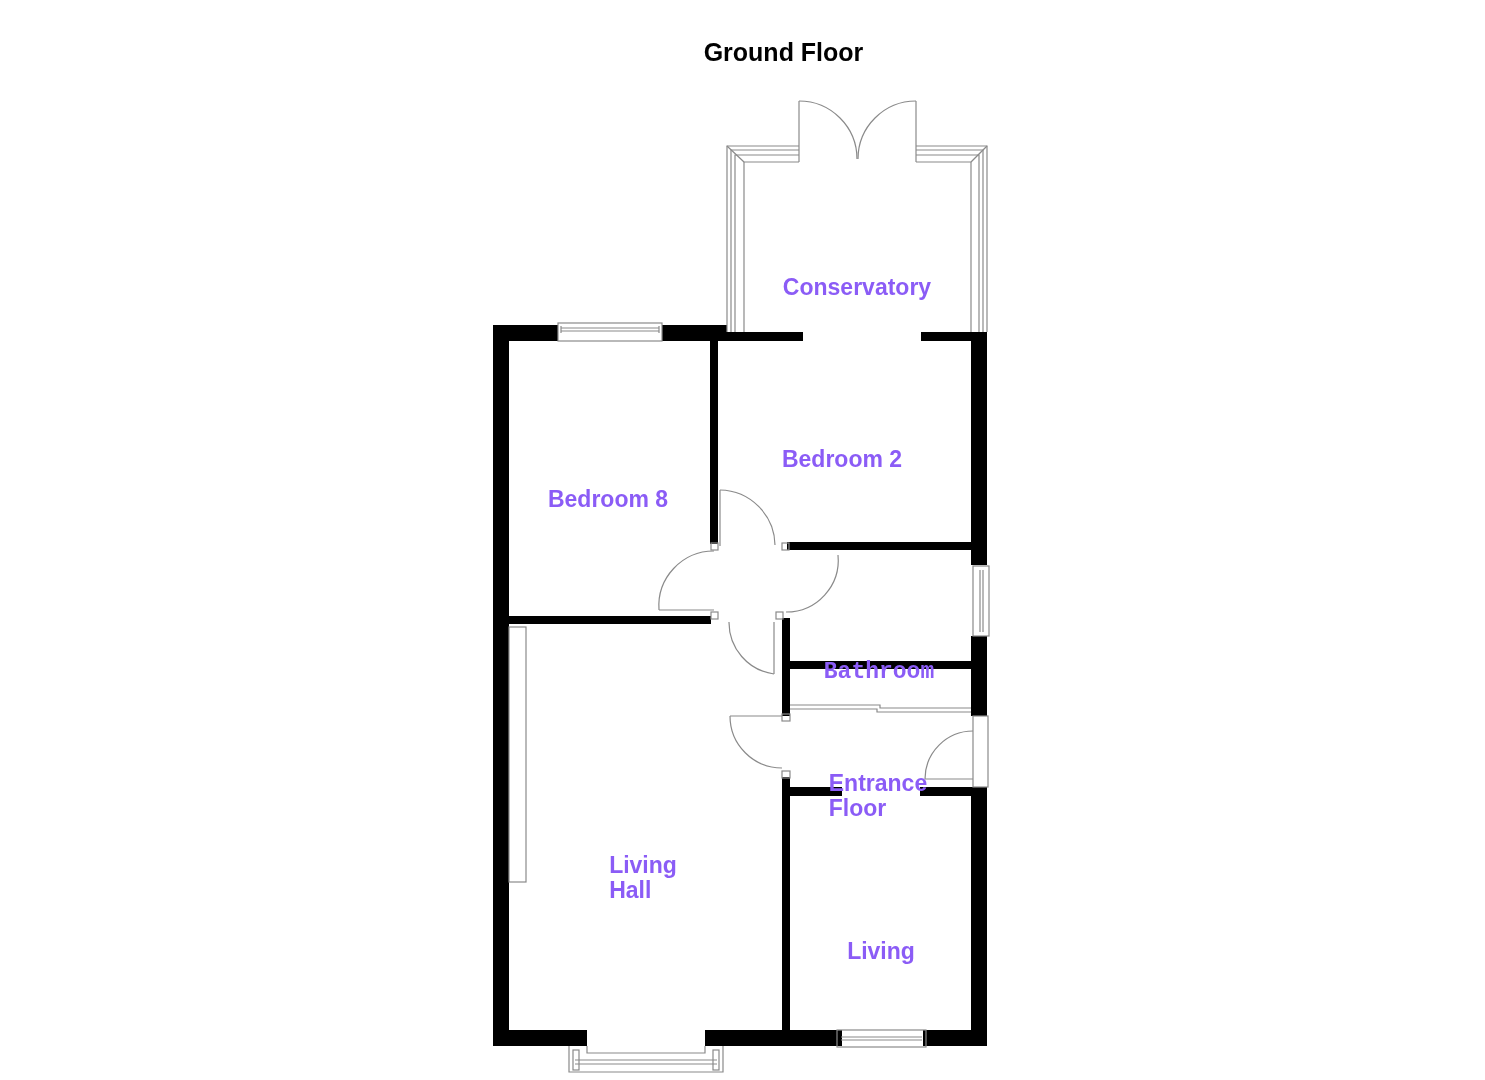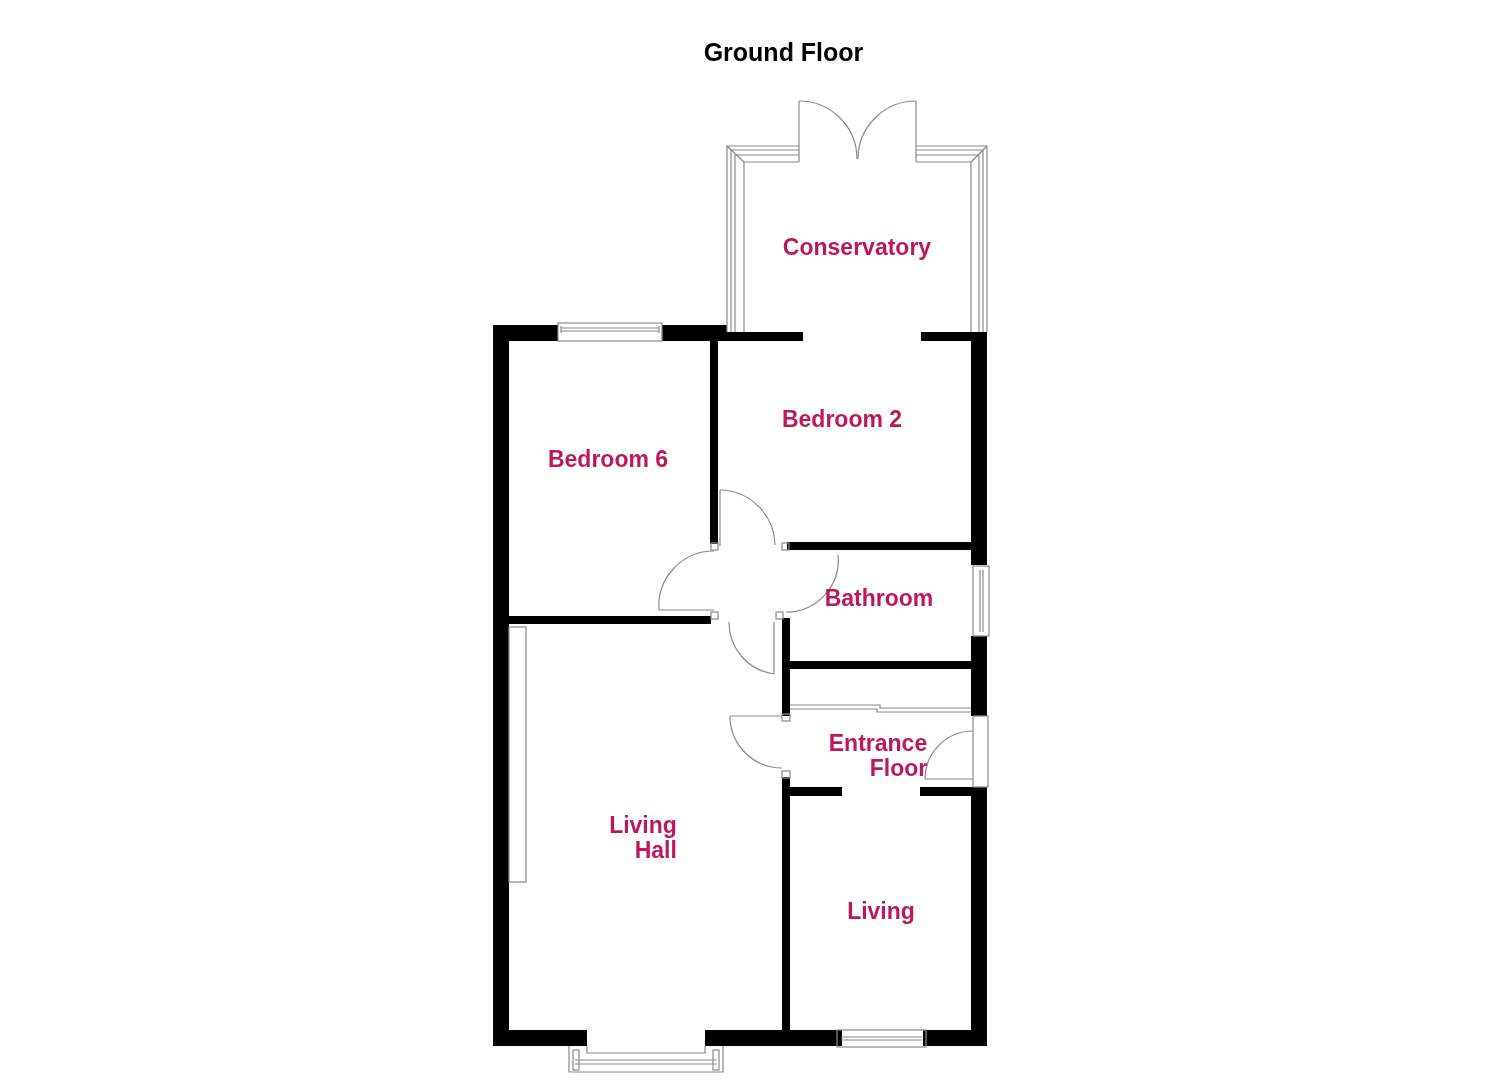--- a/index.html
+++ b/index.html
@@ -1,20 +1,20 @@
 <!DOCTYPE html>
 <html><head>
   <meta charset="utf-8">
   <style>
     html, body { margin: 0; padding: 0; background: #ffffff; }
     body { width: 1485px; height: 1080px; position: relative; overflow: hidden; font-family: "Liberation Sans", sans-serif; }
     .title { position: absolute; left: 0; top: 38px; width: 1485px; text-align: center; font-weight: bold; font-size: 25px; color: #000; margin-left: 43px; }
     .title span { position: relative; left: -2px; }
     svg.plan { position: absolute; left: 0; top: 0; }
-    .label { position: absolute; font-weight: bold; font-size: 23px; color: #be185d; text-align: right; line-height: 25px; transform: translate(-50%, -50%); white-space: nowrap; }
+    .label { position: absolute; font-weight: bold; font-size: 23px; color: #8b5cf6; text-align: left; line-height: 25px; transform: translate(-50%, -50%); white-space: nowrap; margin-top: 40px; }
   </style>
 </head>
 <body>
 
 <div class="title"><span>Ground Floor</span></div>
 
 <svg class="plan" width="1485" height="1080" viewBox="0 0 1485 1080">
   <g fill="#000">
 
     <rect x="493" y="325" width="16" height="721"></rect>
@@ -118,22 +118,22 @@
     <rect x="837" y="1030" width="89" height="17"></rect>
     <line x1="841" y1="1037" x2="922" y2="1037"></line>
     <line x1="841" y1="1040" x2="922" y2="1040"></line>
 
     <rect x="509" y="627" width="17" height="255"></rect>
   </g>
 </svg>
 
 <div class="label" style="left:857px; top:247px;">Conservatory</div>
 <div class="label" style="left:842px; top:419px;">Bedroom 2</div>
-<div class="label" style="left:608px; top:459px;">Bedroom 6</div>
-<div class="label" style="left:879px; top:598px;">Bathroom</div>
+<div class="label" style="left:608px; top:459px;">Bedroom 8</div>
+<div class="label" style="left:879px; top:632px;font-family:Liberation Mono, monospace;">Bathroom</div>
 <div class="label" style="left:878px; top:756px;">
   <div>Entrance</div>
   <div>Floor</div>
 </div>
 <div class="label" style="left:643px; top:838px;">
   <div>Living</div>
   <div>Hall</div>
 </div>
 <div class="label" style="left:881px; top:911px;">Living</div>
 

